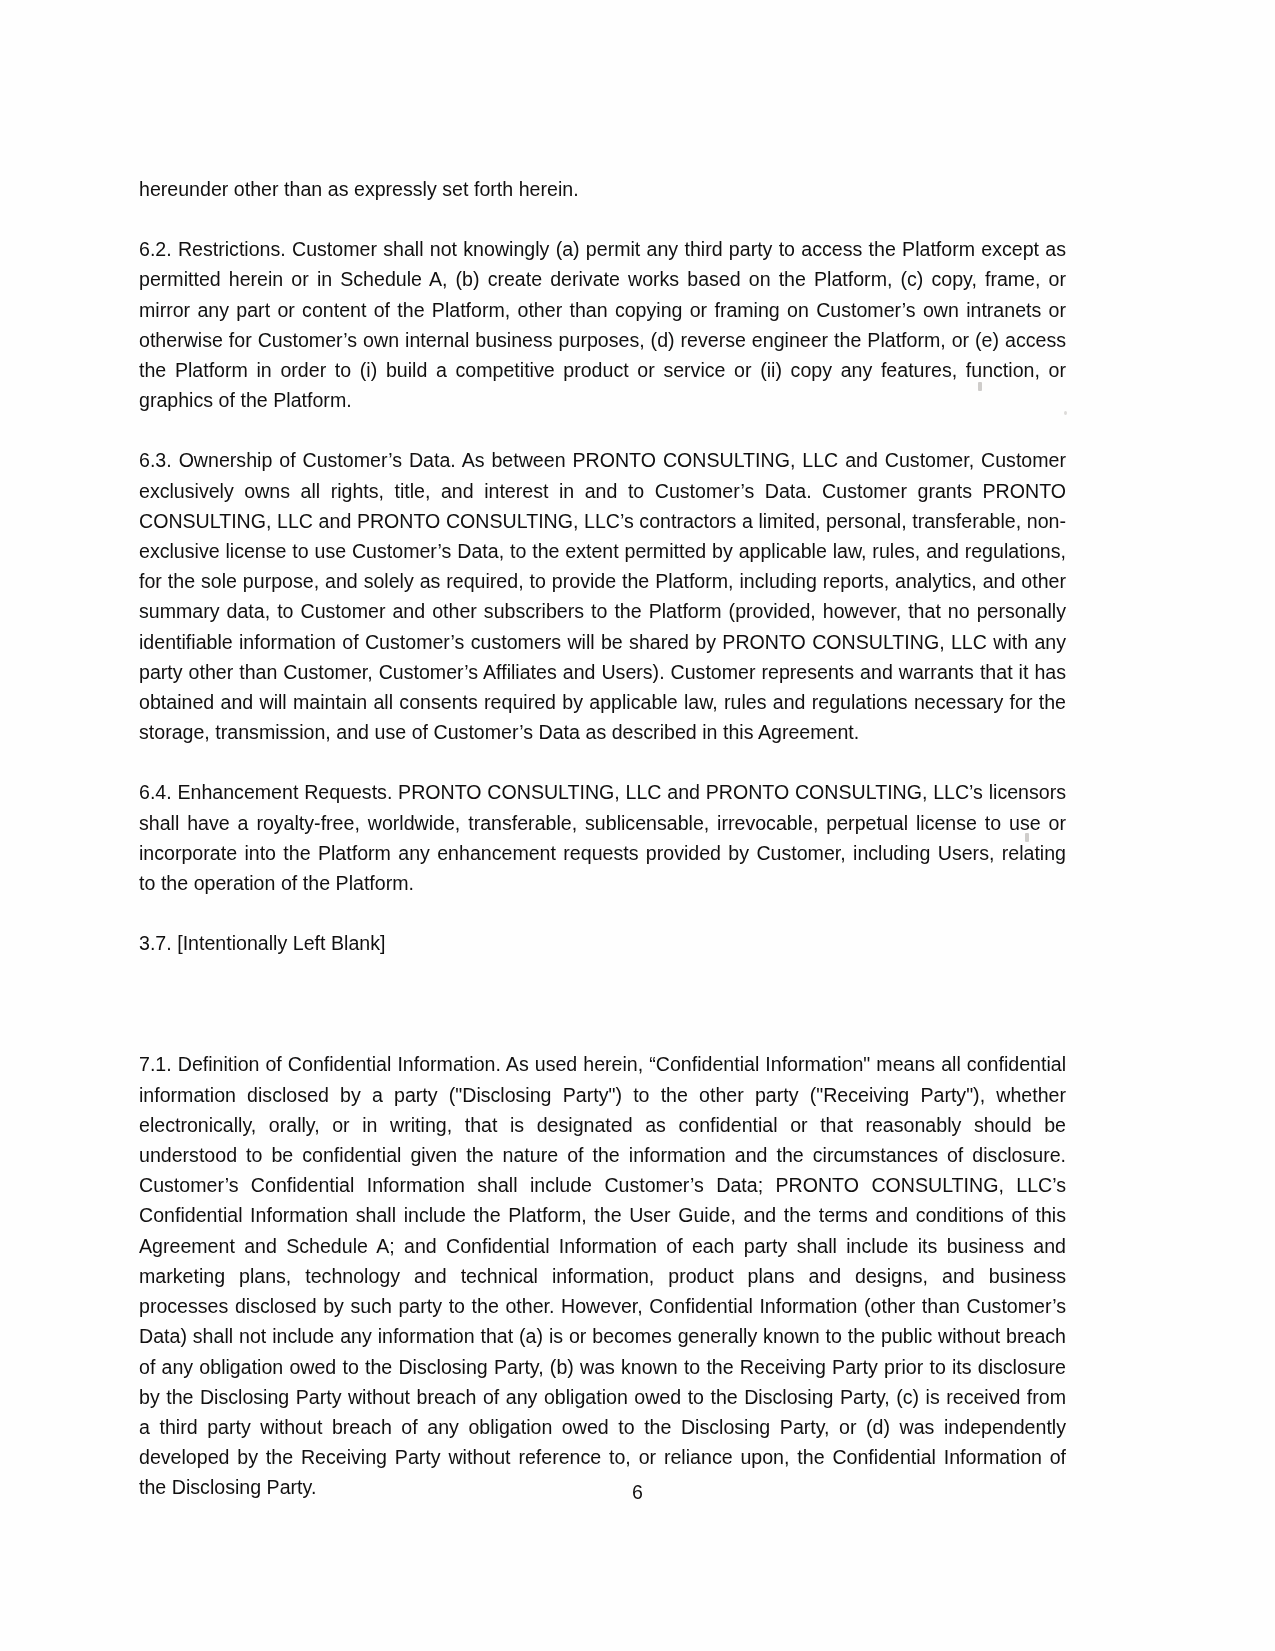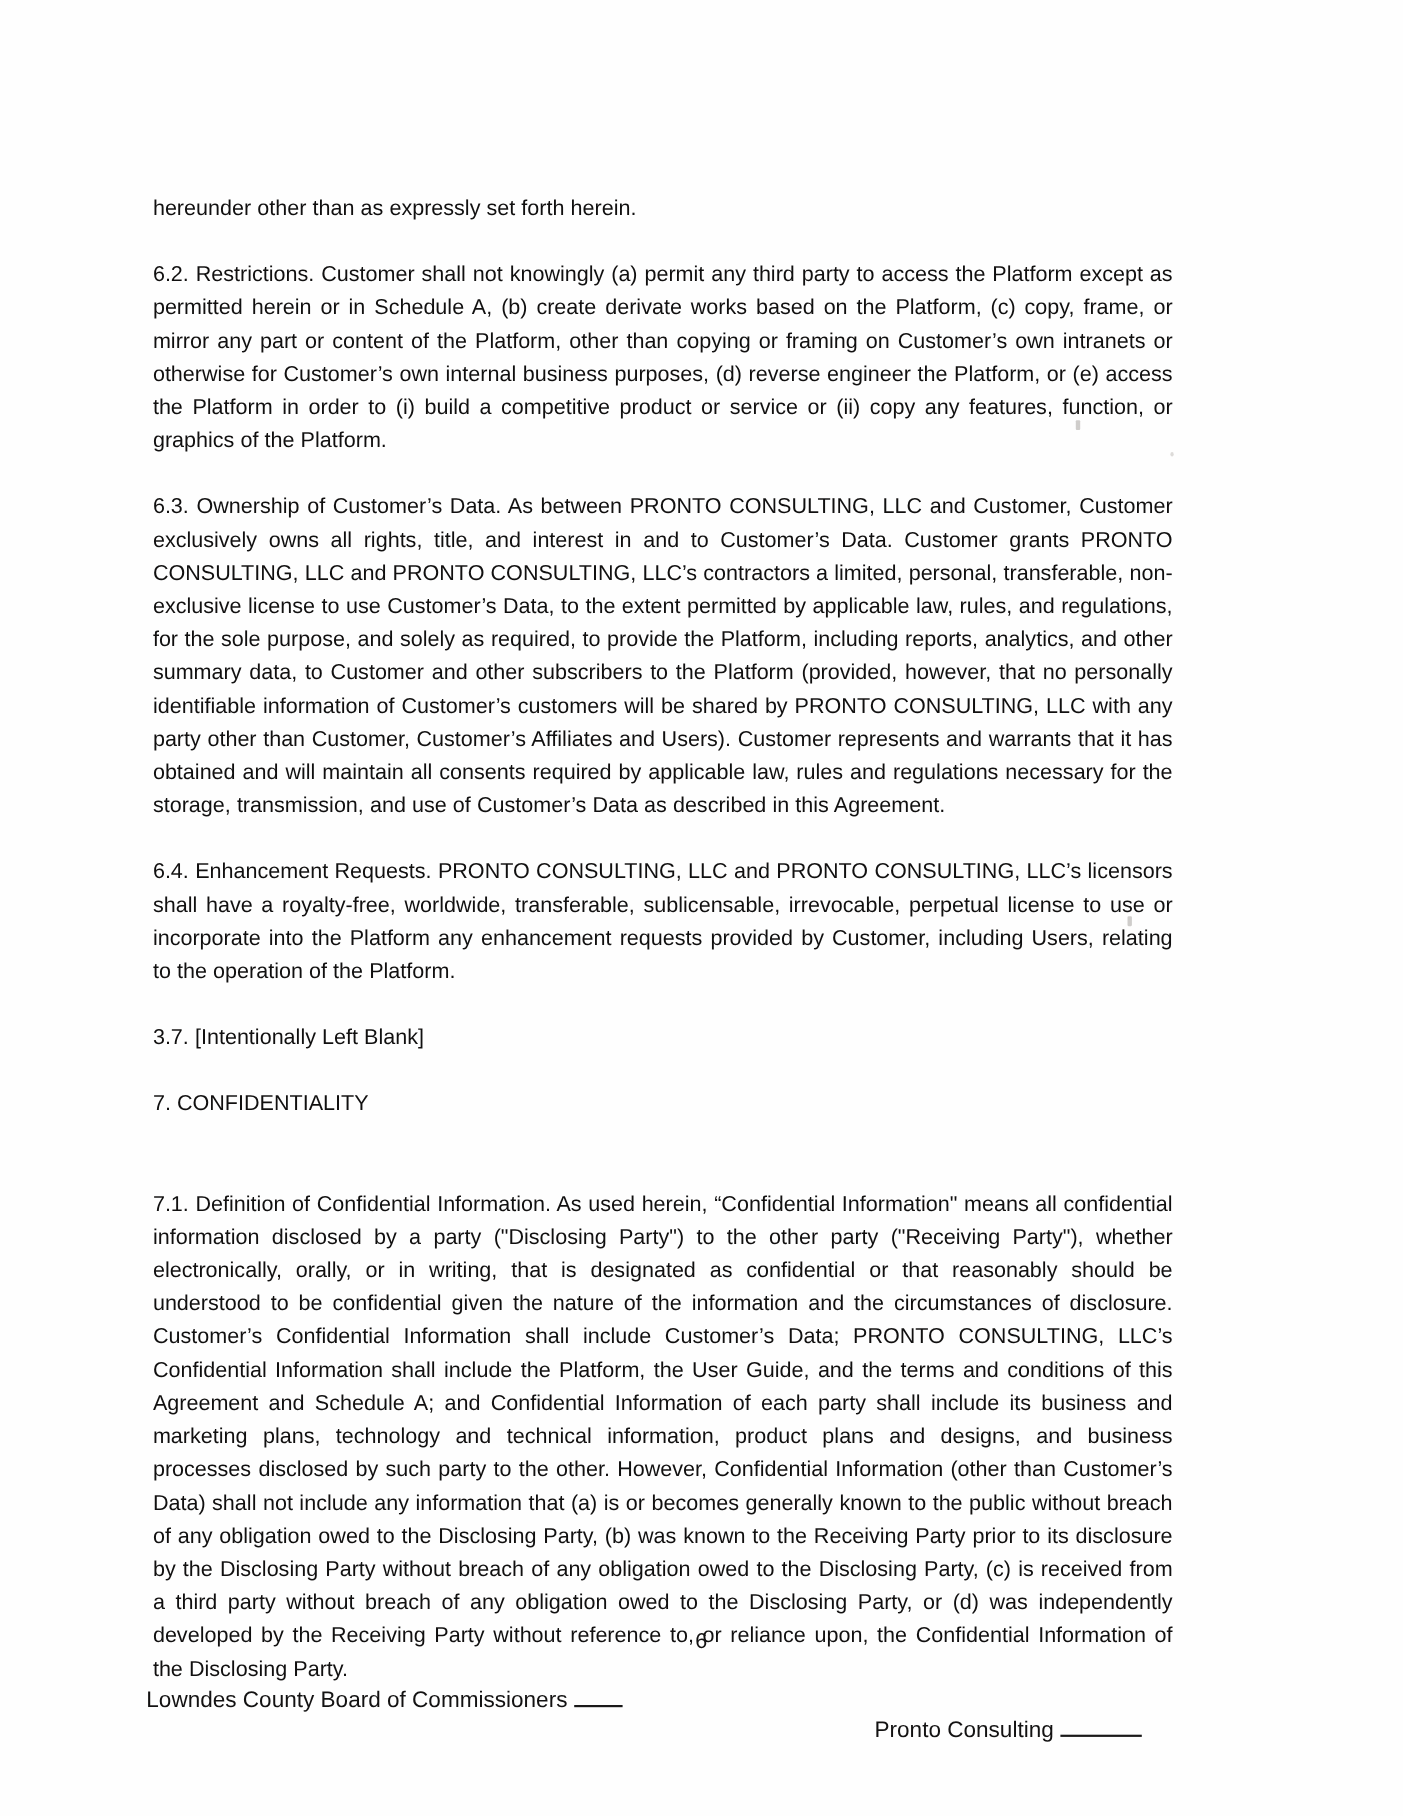--- a/index.html
+++ b/index.html
@@ -130,33 +130,24 @@
     <div class="gap-md"></div>
 
     <p class="para">6.4.   Enhancement Requests. PRONTO CONSULTING, LLC and PRONTO CONSULTING, LLC’s licensors shall have a royalty-free, worldwide, transferable, sublicensable, irrevocable, perpetual license to use or incorporate into the Platform any enhancement requests provided by Customer, including Users, relating to the operation of the Platform.</p>
 
     <div class="gap-md"></div>
 
     <p class="para left">3.7.    [Intentionally Left Blank]</p>
 
     <div class="gap-md"></div>
 
-    <p class="para left">7.  CONFIDENTIALITY</p>
 
     <div class="gap-lg"></div>
     <div class="gap-sm"></div>
 
     <p class="para">7.1. Definition of Confidential Information. As used herein, “Confidential Information" means all confidential information disclosed by a party ("Disclosing Party") to the other party ("Receiving Party"), whether electronically, orally, or in writing, that is designated as confidential or that reasonably should be understood to be confidential given the nature of the information and the circumstances of disclosure. Customer’s Confidential Information shall include Customer’s Data; PRONTO CONSULTING, LLC’s Confidential Information shall include the Platform, the User Guide, and the terms and conditions of this Agreement and Schedule A; and Confidential Information of each party shall include its business and marketing plans, technology and technical information, product plans and designs, and business processes disclosed by such party to the other. However, Confidential Information (other than Customer’s Data) shall not include any information that (a) is or becomes generally known to the public without breach of any obligation owed to the Disclosing Party, (b) was known to the Receiving Party prior to its disclosure by the Disclosing Party without breach of any obligation owed to the Disclosing Party, (c) is received from a third party without breach of any obligation owed to the Disclosing Party, or (d) was independently developed by the Receiving Party without reference to, or reliance upon, the Confidential Information of the Disclosing Party.</p>
 
   </div>
 
   <div class="page-number">6</div>
 
-  <div class="footer">
-    <div class="footer-left">
-      <span>Lowndes County Board of Commissioners</span><span class="sig-line short"></span>
-    </div>
-    <div class="footer-right">
-      <span>Pronto Consulting</span><span class="sig-line long"></span>
-    </div>
-  </div>
 
 </div>
 
 </body></html>

